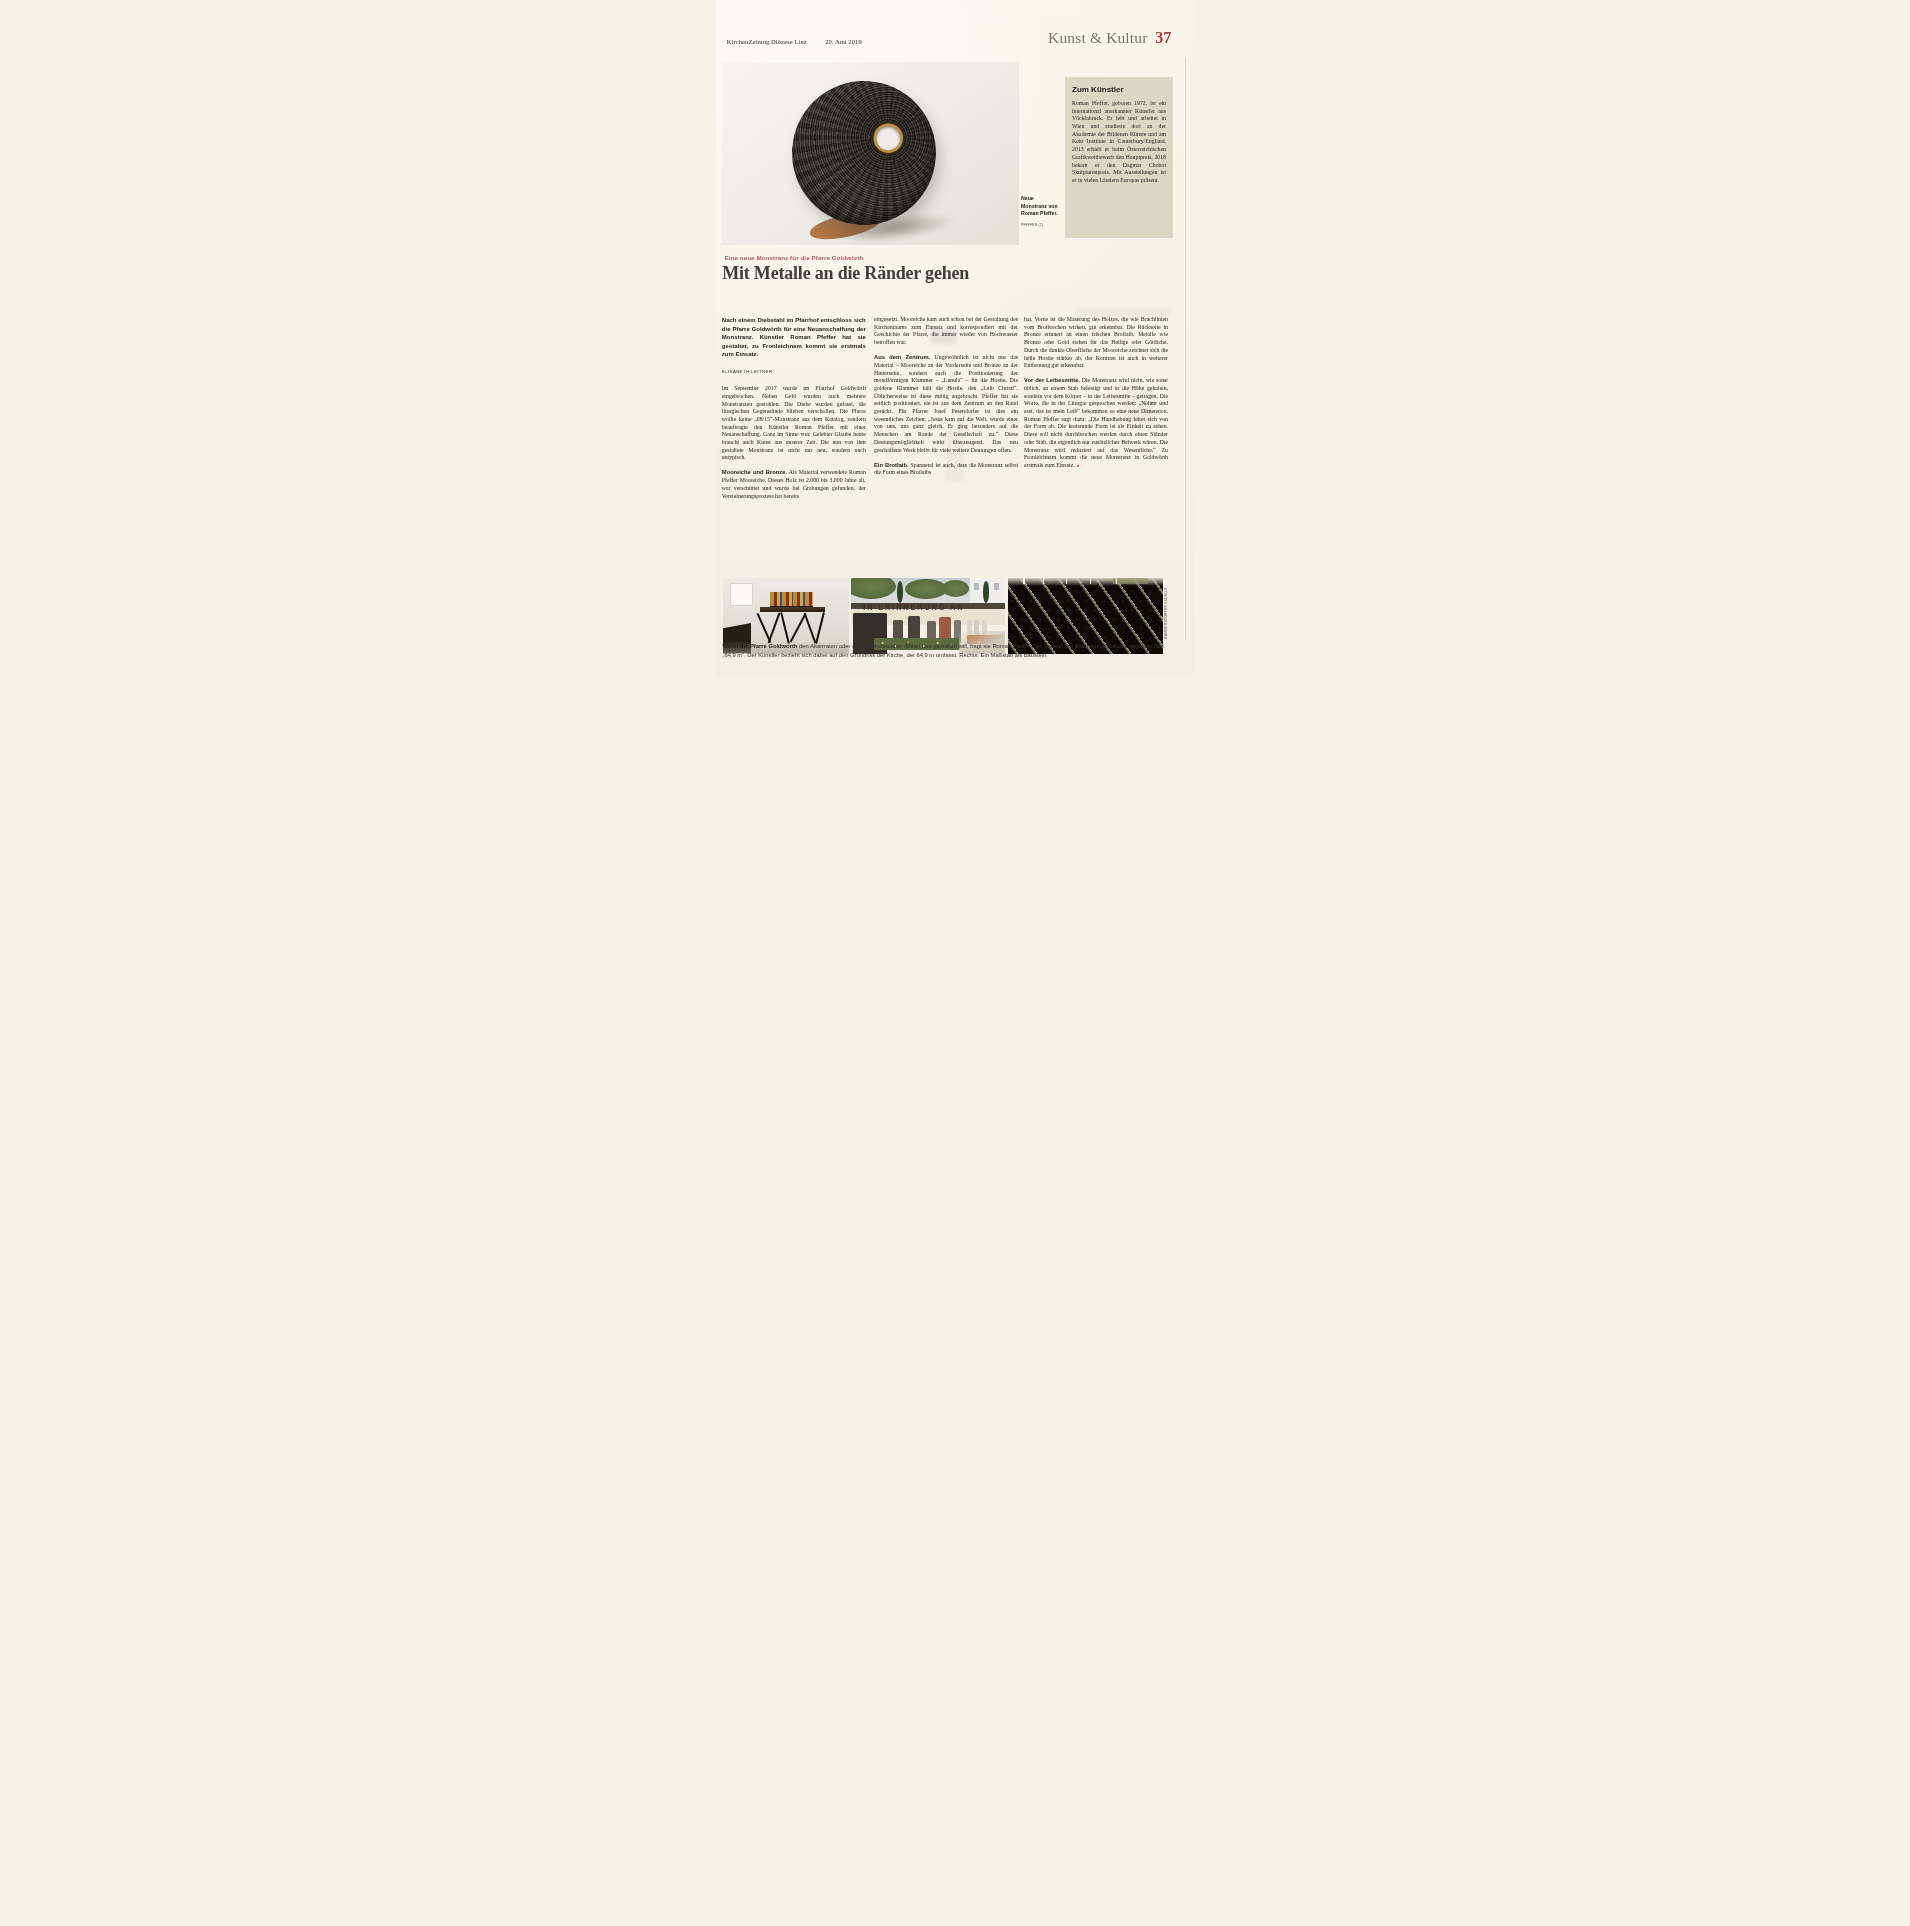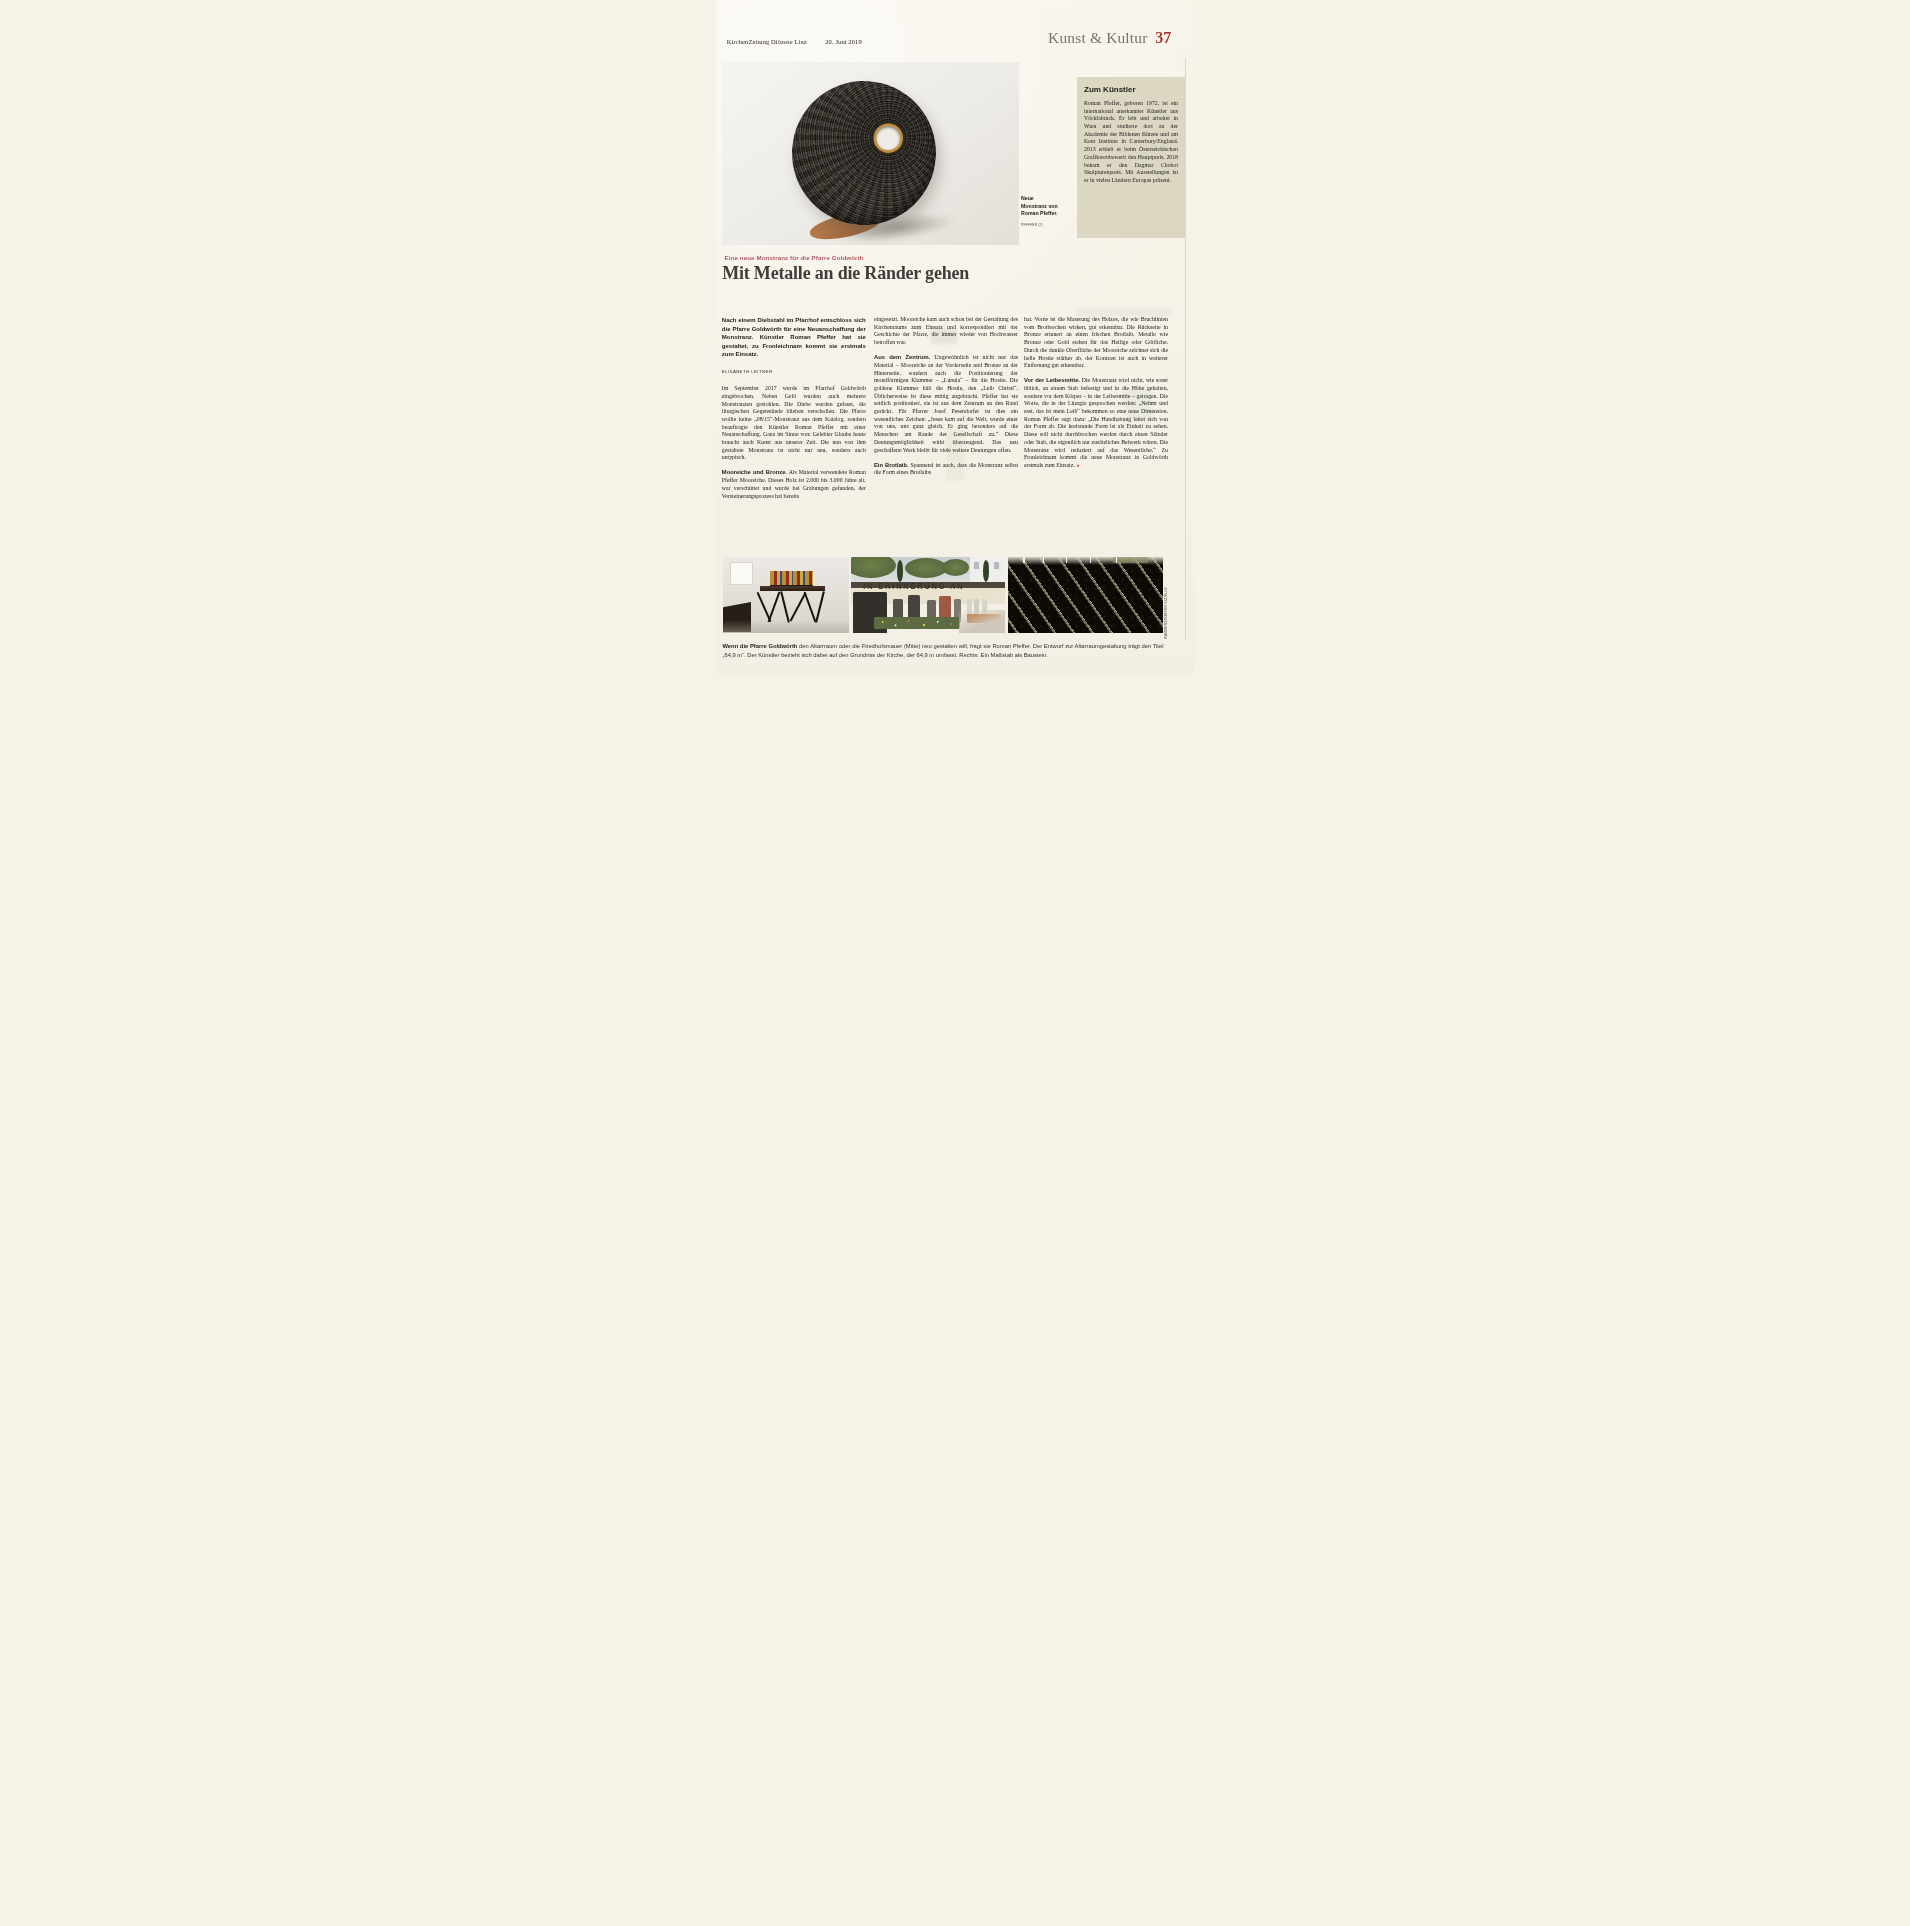--- a/index.html
+++ b/index.html
@@ -32,21 +32,21 @@
       repeating-radial-gradient(circle at 65% 37%, #4e473f 0 1.2px, #2a2520 1.2px 2.3px, #3c3732 2.3px 3.5px, #211c17 3.5px 4.6px);
     box-shadow: inset -3.9px -5.4px 11.6px rgba(0,0,0,.45), inset 3.1px 3.9px 6.2px rgba(255,255,255,.05),
                 6.2px 7.7px 13px rgba(100,95,82,.30);
     transform: rotate(8deg); }
   .m-hole { position:absolute; left:82px; top:42px; width:24px; height:24px; border-radius:50%;
     background:#efece7;
     box-shadow: 0 0 0 2.7px #bf9243, 0 0 0 3.9px rgba(80,58,20,.55), inset 0 1.2px 2.7px rgba(0,0,0,.45); }
 
   
   .artist-box { position:absolute; left:349px; top:77px; width:108px; height:161px;
-    background:#dcd7c3; padding:7.7px 7px;margin-left:12px; }
+    background:#dcd7c3; padding:7.7px 7px; }
   .artist-box h2 { font-family:"Liberation Sans", sans-serif; font-size:8px; color:#1d1b18; margin-bottom:6.2px; }
   .artist-box p { font-size:5.8px; line-height:7.7px; color:#242220; text-align:justify; }
 
   
   .photo-caption { position:absolute; left:305px; top:195px; width:37px; }
   .photo-caption .cap-bold { font-family:"Liberation Sans", sans-serif; font-weight:bold;
     font-size:5.2px; line-height:7.7px; color:#23211e; display:block; }
   .photo-caption .cap-credit { font-family:"Liberation Sans", sans-serif; font-size:3.9px;
     letter-spacing:0.2px; color:#4c4a46; display:block; margin-top:3.9px;
     transform:scaleX(.85); transform-origin:left; white-space:nowrap; }
@@ -73,21 +73,21 @@
   
   .ghost { position:absolute; filter:blur(1.5px); }
   .g1 { left:214px; top:328px; width:27px; height:16px; background:#76848e; opacity:.13; }
   .g2 { left:361px; top:308px; width:94px; height:9.2px; background:#9aa7ad; opacity:.10; }
   .g3 { left:408px; top:388px; width:28.5px; height:35px; background:#9db0b8; opacity:.10; }
   .g4 { left:230px; top:429px; width:17.7px; height:52px; background:#9fb08f; opacity:.10; }
   .fold-line { position:absolute; left:469px; top:58px; width:0.8px; height:582px;
     background:rgba(150,140,118,.25); }
 
   
-  .strip-photo { position:absolute; top:557px; height:76px; overflow:hidden; }
+  .strip-photo { position:absolute; top:578px; height:76px; overflow:hidden; }
   .photo-left  { left:6.5px;  width:126px; background:linear-gradient(#eceae5,#d9d5cd); }
   .photo-mid   { left:135px; width:154px; }
   .photo-right { left:292px; width:155px; background:#121008; }
 
   
   .pl-window { position:absolute; left:7px; top:5.4px; width:23px; height:22.3px;
     background:#fbfaf6; border:0.8px solid #d8d4cb; }
   .pl-pew { position:absolute; left:0; top:45px; width:28.5px; height:30px; background:#251f17;
     clip-path: polygon(0 18%, 100% 0, 100% 100%, 0 100%); }
   .pl-retable { position:absolute; left:47px; top:14px; width:43px; height:14.6px;

